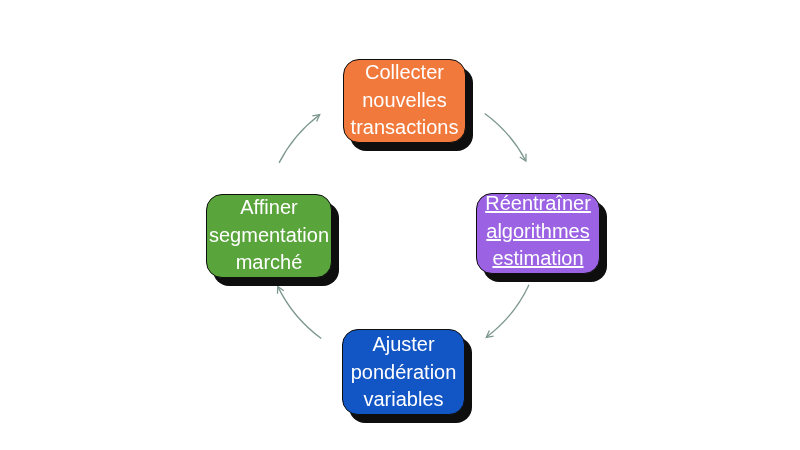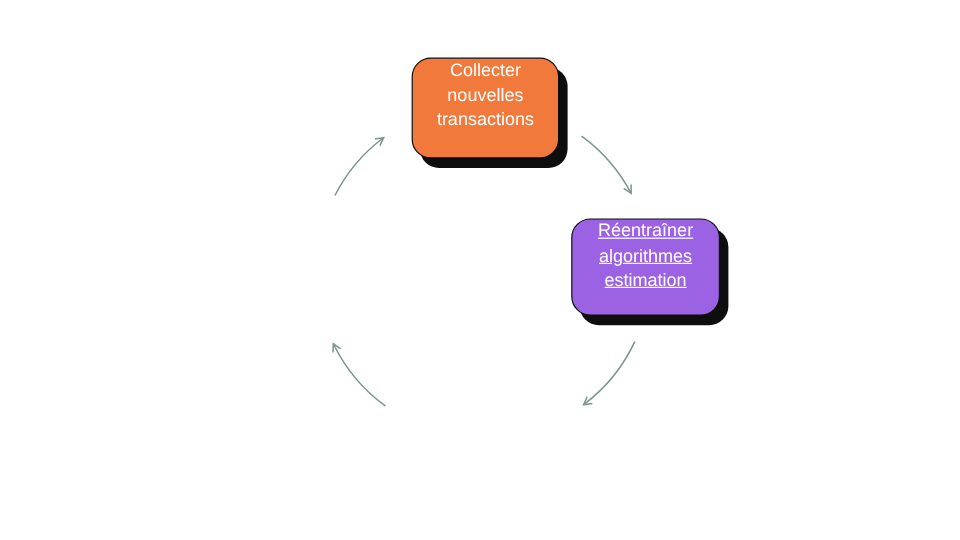--- a/index.html
+++ b/index.html
@@ -23,31 +23,32 @@
     height: 450px;
   }
   .arrows-layer path.arc {
     fill: none;
     stroke: #7C978F;
     stroke-width: 1.3;
   }
   .node {
     position: absolute;
     display: flex;
-    align-items: flex-start;
+    align-items: flex-end;
     justify-content: center;
     text-align: center;
     border: 1.6px solid #0E0E0E;
     border-radius: 16px;
     box-shadow: 7px 8px 0 0 #0E0E0E;
     color: #FFFFFF;
-    font-size: 15px;
+    font-size: 20px;
     line-height: 1.38;
     padding: 0 8px;
     box-sizing: border-box;
+    margin-top: 11px;
   }
   .node-top    { left: 343px; top: 48px;  width: 123px; height: 84px; }
   .node-right  { left: 476px; top: 182px; width: 124px; height: 81px; }
   .node-bottom { left: 342px; top: 318px; width: 123px; height: 86px; }
   .node-left   { left: 206px; top: 183px; width: 126px; height: 84px; }
 </style>
 </head>
 <body>
 
 <div class="canvas">
@@ -65,15 +66,21 @@
   </svg>
 
   <div class="node node-top" style="background-color: rgb(240, 121, 59);">
     <span>Collecter nouvelles transactions</span>
   </div>
 
   <div class="node node-right" style="background-color: rgb(155, 99, 227); text-decoration: underline;">
     <span>Réentraîner algorithmes estimation</span>
   </div>
 
+  <div class="node node-bottom" style="background-color: rgb(18, 85, 197);">
+    <span>Ajuster pondération variables</span>
+  </div>
 
+  <div class="node node-left" style="background-color: rgb(90, 164, 60);">
+    <span>Affiner segmentation marché</span>
+  </div>
 
 </div>
 
 </body></html>

